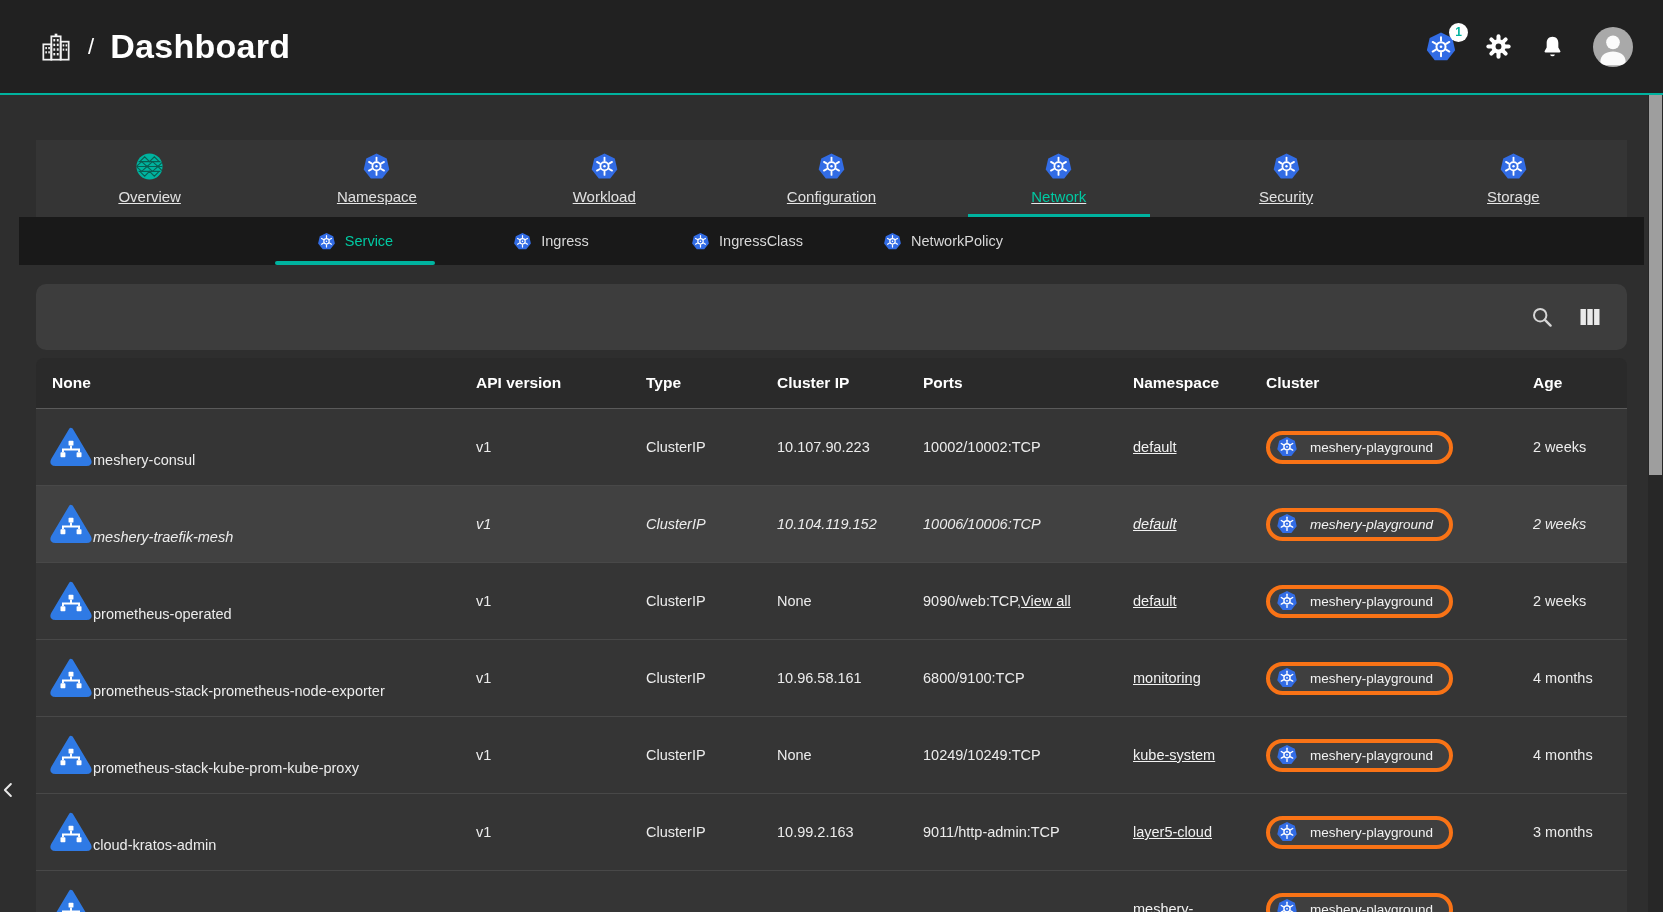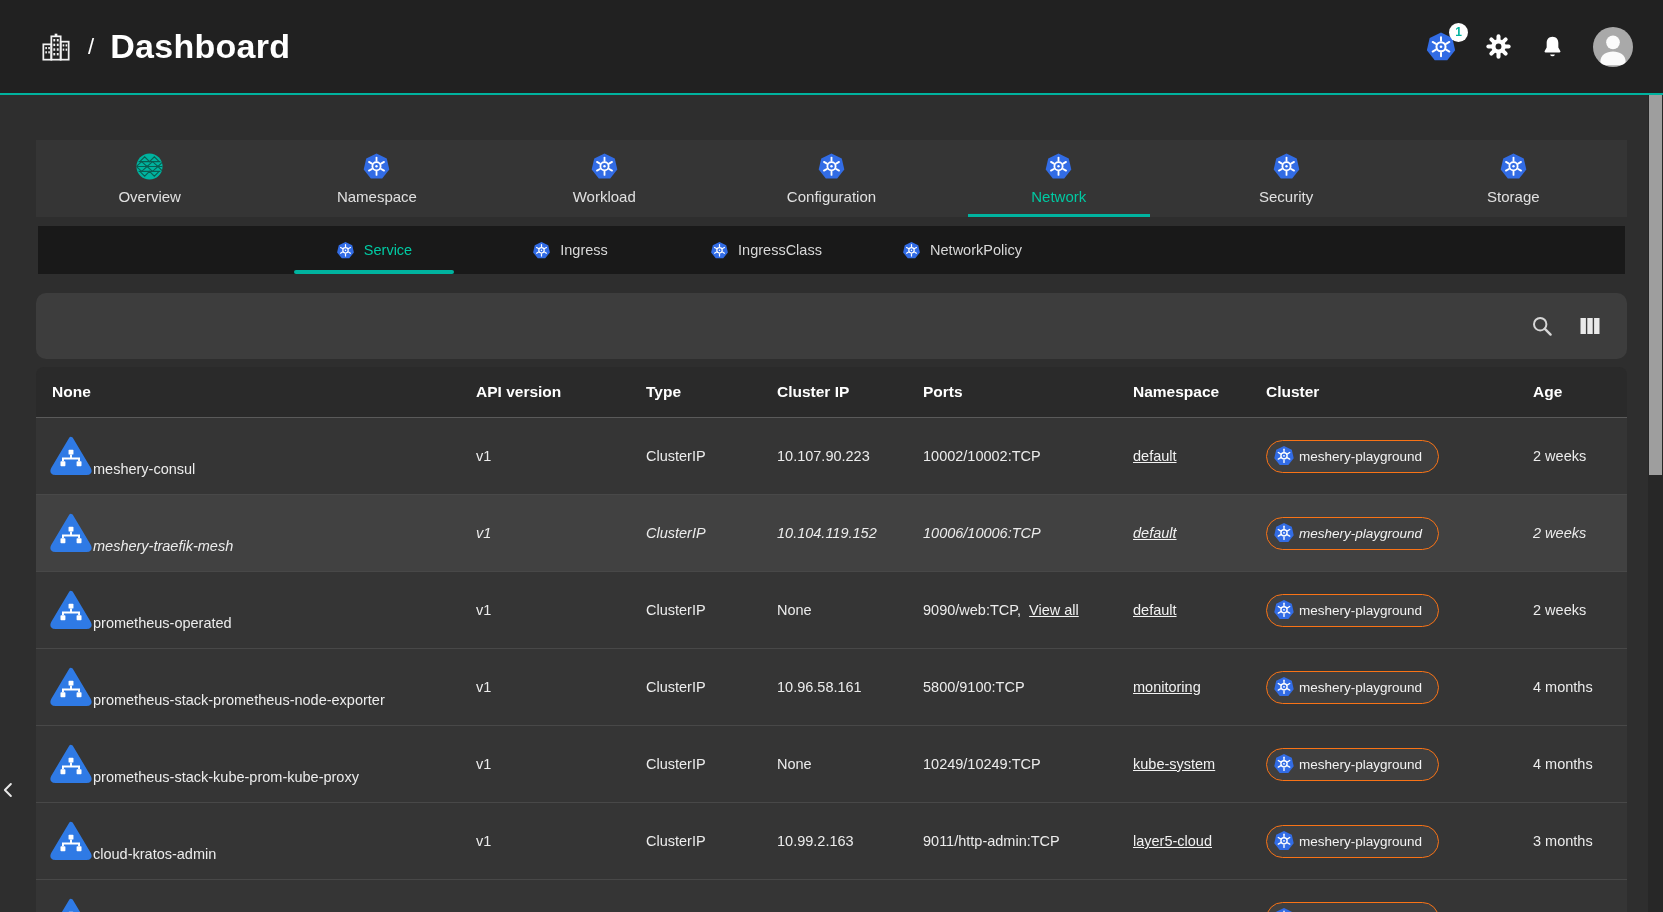--- a/index.html
+++ b/index.html
@@ -28,37 +28,38 @@
     position:absolute; top:-8px; right:-11px; width:19px; height:19px;
     background:#ffffff; color:#00B39F; border-radius:50%;
     font-size:12px; font-weight:bold; display:flex; align-items:center; justify-content:center;
   }
   .avatar { width:40px; height:40px; border-radius:50%; background:#a9a9a9; overflow:hidden; display:flex; align-items:center; justify-content:center; }
   .avatar svg { width:40px; height:40px; }
   .header-divider { height:2px; background:#00B39F; }
 
   
   .main-tabs {
-    margin:45px 36px 9px; height:77px; background:#353535;
+    margin:45px 36px 0; height:77px; background:#353535;
     display:flex;
+    text-decoration:underline;
   }
   .main-tab {
     flex:1; display:flex; flex-direction:column; align-items:center; justify-content:center;
     gap:7px; position:relative; cursor:pointer;
   }
   .main-tab svg { width:29px; height:29px; }
   .main-tab .tab-label { font-size:15px; color:#e0e0e0; }
   .main-tab.selected .tab-label { color:#00c9a2; }
   .main-tab.selected::after {
     content:""; position:absolute; bottom:0; left:10%; width:80%; height:3px;
     background:#00B39F;
   }
   
   .sub-tabs {
-    margin:0 38px; height:48px; background:#191919;
+    margin:0 19px; height:48px; background:#191919;
     display:flex; padding-left:238px;
   }
   .sub-tab {
     width:196px; display:flex; align-items:center; justify-content:center; gap:9px;
     position:relative; cursor:pointer;
   }
   .sub-tab svg { width:19px; height:19px; }
   .sub-tab .tab-label { font-size:14.5px; color:#d8d8d8; }
   .sub-tab.selected .tab-label { color:#00c9a2; }
   .sub-tab.selected::after {
@@ -86,25 +87,25 @@
   }
   .table-header .cell:first-child { padding-left:16px; }
   .table-row {
     height:77px; background:#353535; border-bottom:1px solid #484848;
     font-size:14.5px; color:#ececec;
   }
   .table-row.highlighted { background:#414141;font-style:italic; }
   .cell { overflow:hidden; white-space:nowrap; }
   .name-cell { display:flex; align-items:flex-end; gap:1px; padding-left:14px; }
   .svc-icon svg { width:42px; height:42px; display:block; }
-  .ports-cell .view-all { margin-left:8px; }
+  .ports-cell .view-all { }
   a.link { color:#f2f2f2; text-decoration:underline; cursor:pointer; }
   .chip {
-    display:inline-flex; align-items:center; gap:4px; height:33px;
-    padding:0 16px 0 6px; border:1px solid #f97316; border-radius:17px;
+    display:inline-flex; align-items:center; gap:12px; height:33px;
+    padding:0 16px 0 6px; border:4px solid #f97316; border-radius:17px;
     background:#3f3f3f; cursor:pointer;
   }
   .chip svg { width:22px; height:22px; }
   .chip-label { font-size:13.5px; color:#f2f2f2; }
 
   
   .scrollbar {
     position:absolute; top:95px; right:0; bottom:0; width:15px; background:#272727;
   }
   .scrollbar-thumb {
@@ -454,21 +455,21 @@
         <svg>
               <use href="#sym-svc"></use>
             </svg>
       </span>
       <span class="row-name">prometheus-stack-prometheus-node-exporter</span>
     </div>
     <div class="cell api-cell">v1</div>
     <div class="cell type-cell">ClusterIP</div>
     <div class="cell ip-cell">10.96.58.161</div>
     <div class="cell ports-cell">
-      <span class="ports-text">5800/9100:TCP</span>
+      <span class="ports-text">6800/9100:TCP</span>
     </div>
     <div class="cell ns-cell">
       <a class="link ns-link">monitoring</a>
     </div>
     <div class="cell cluster-cell">
       <span class="chip">
         <svg>
               <use href="#sym-k8s"></use>
             </svg>
         <span class="chip-label">meshery-playground</span>

